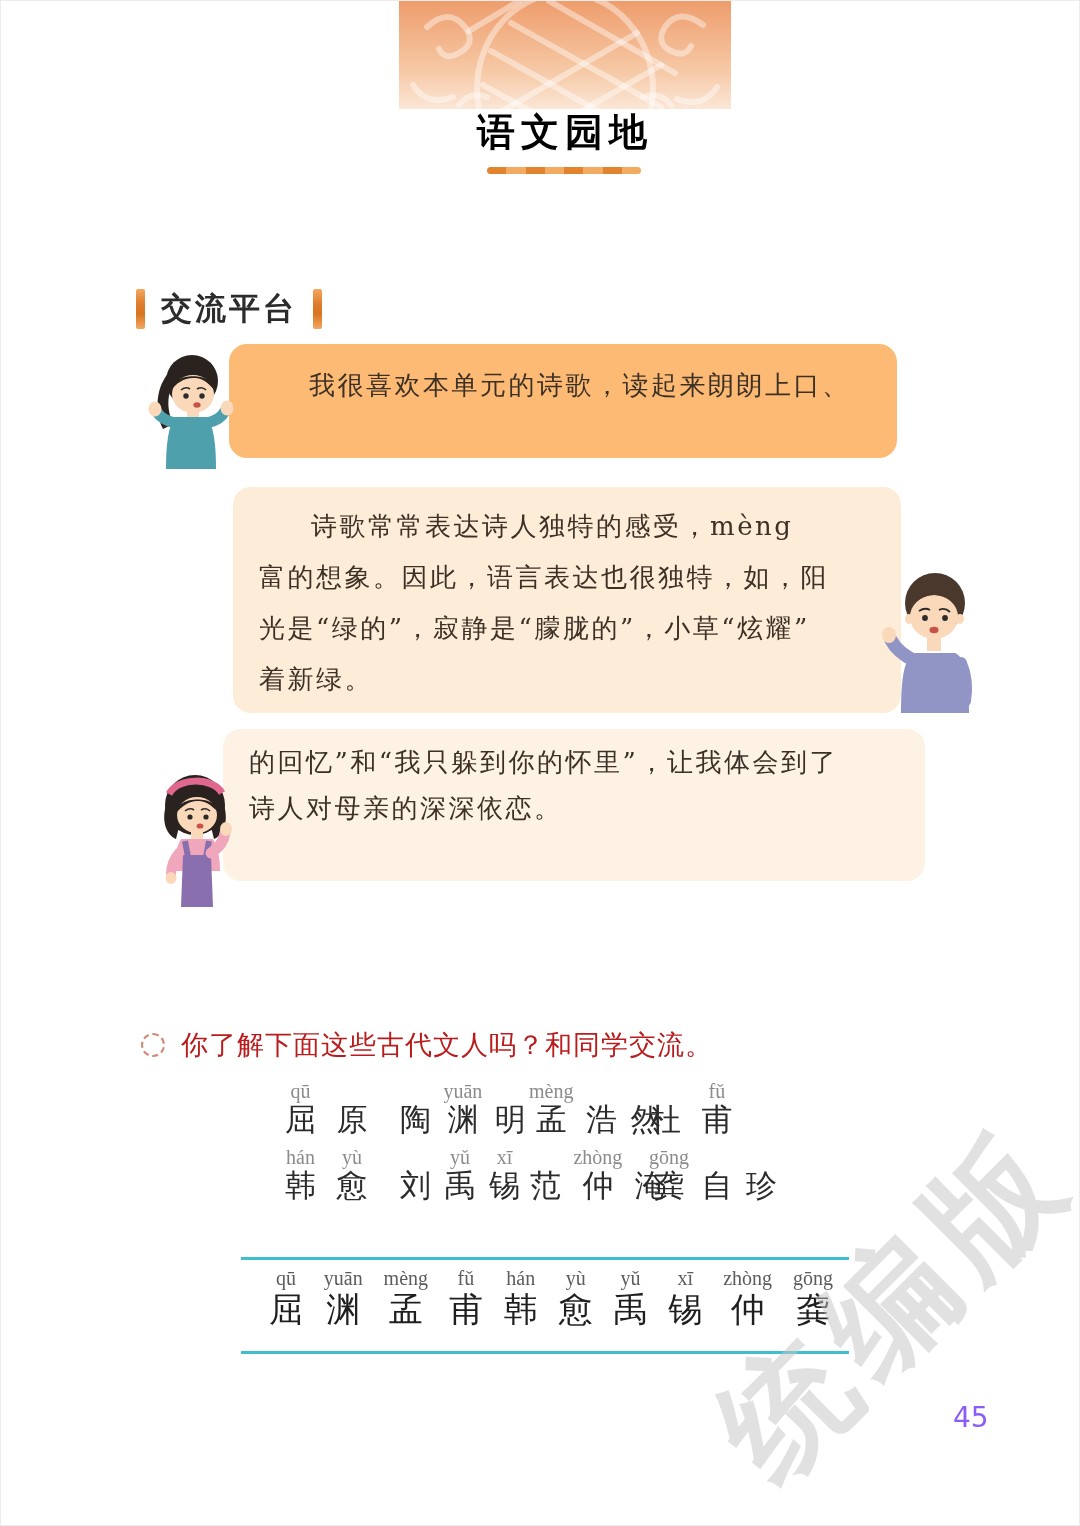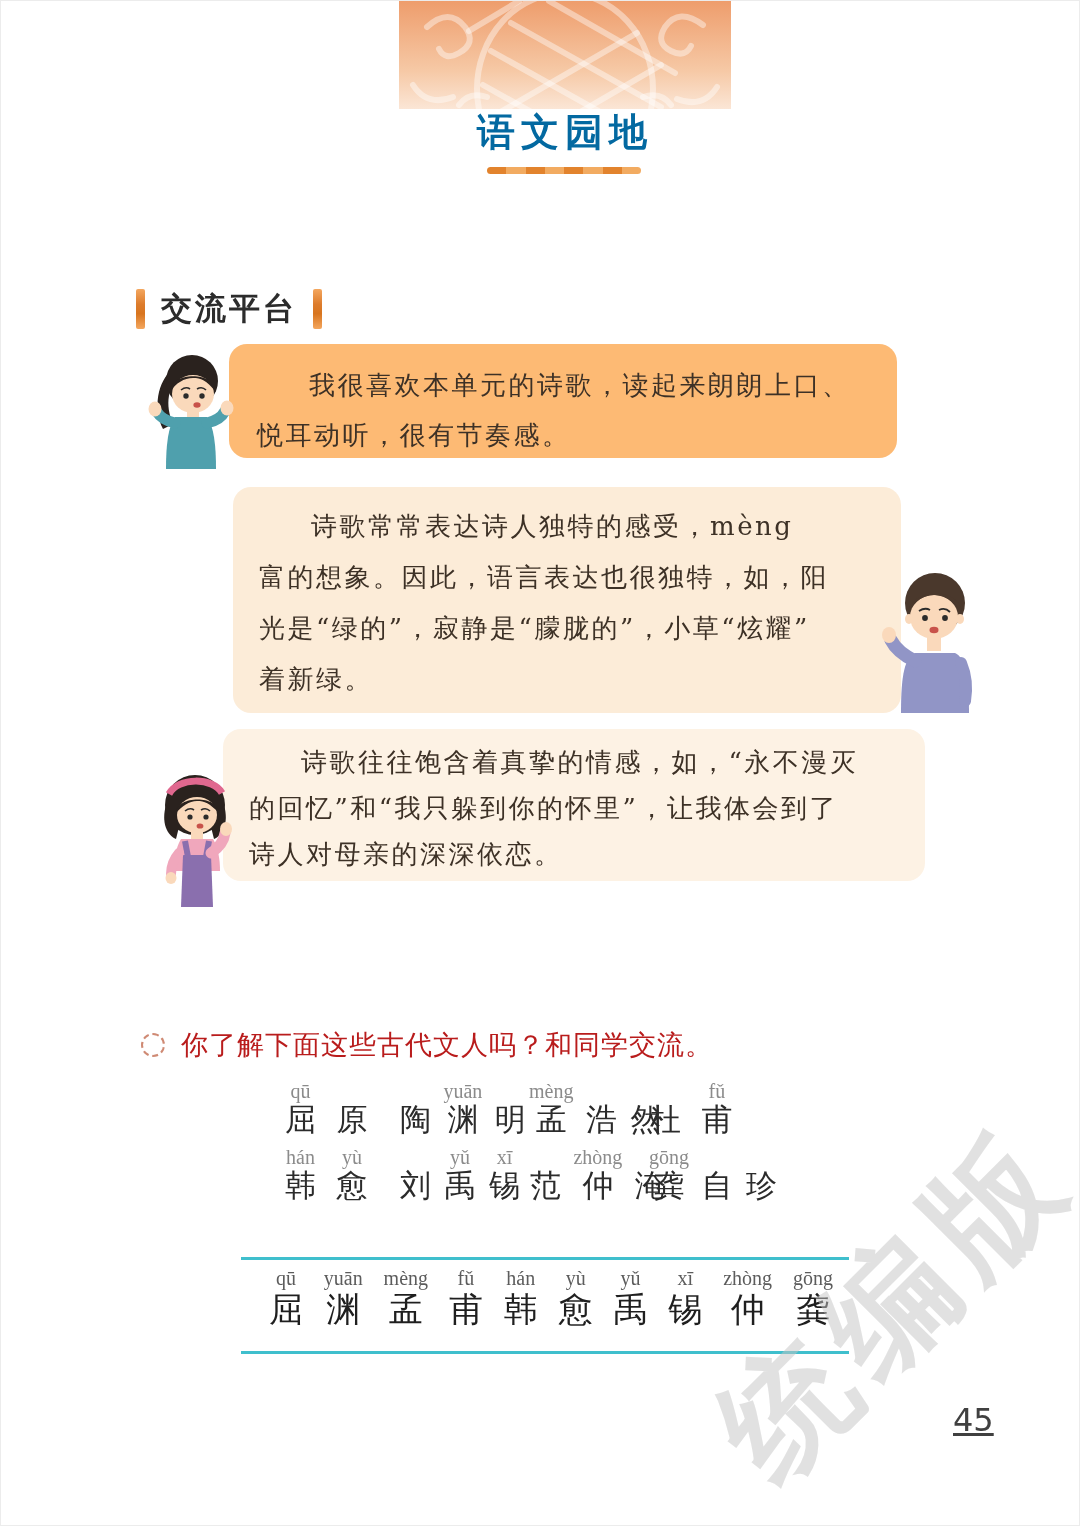--- a/index.html
+++ b/index.html
@@ -7,21 +7,21 @@
     position:relative; width:1080px; height:1526px; margin:0 auto;
     background:#ffffff; overflow:hidden;
     border:1px solid #ececec; box-sizing:border-box;
     font-family:"Liberation Sans", sans-serif;
   }
   
   .hdr-deco{position:absolute; left:398px; top:0; width:332px; height:108px;}
   .page-title{
     position:absolute; left:398px; top:106px; width:332px;
     text-align:center; font-family:"Liberation Serif", serif;
-    font-size:38px; font-weight:600; color:#0369a1; letter-spacing:6px;
+    font-size:38px; font-weight:600; color:#000000; letter-spacing:6px;
   }
   .dash-strip{
     position:absolute; left:486px; top:166px; width:154px; height:7px;
     display:flex; border-radius:4px; overflow:hidden;
   }
   .dash-strip span{flex:1 0 auto; height:7px;}
   .dash-strip .d1{background:#e2832d;}
   .dash-strip .d2{background:#f2ab61;}
   
   .sec{position:absolute; display:flex; align-items:center;text-align:right;}
@@ -93,23 +93,22 @@
     font-family:"Liberation Serif", serif;
   }
   
   .watermark{
     position:absolute; left:645px; top:1215px; width:500px; text-align:center;
     font-family:"Liberation Serif", serif; font-weight:700;
     font-size:128px; letter-spacing:16px; color:#c5c5c5; opacity:0.5;
     transform:rotate(-45deg); pointer-events:none; white-space:nowrap;
   }
   .pagenum{
-    position:absolute; left:952px; top:1400px; font-size:32px; color:#404040;
+    position:absolute; left:952px; top:1400px; font-size:28px; color:#8b5cf6;
     font-family:"DejaVu Sans", sans-serif;
-    text-decoration:underline;
   }
 </style>
 </head>
 <body>
 
 <div class="page">
 
   <div class="hdr-deco">
     <svg width="332" height="108" viewBox="0 0 332 108">
       <defs>
@@ -155,21 +154,20 @@
   </div>
 
   <div class="sec s1">
     <span class="sbar"></span>
     <h2>交流平台</h2>
     <span class="sbar"></span>
   </div>
 
   <div class="bubble b1">
     <p class="ln ind">我很喜欢本单元的诗歌，读起来朗朗上口、</p>
-    <p class="ln">悦耳动听，很有节奏感。</p>
   </div>
   <div class="avatar av-g1">
     <svg width="100" height="130" viewBox="0 0 100 130">
       <path d="M34 22 C18 34 14 62 24 82 L34 77 C26 58 28 38 44 26 Z" fill="#2a221e"></path>
       <circle cx="53" cy="34" r="26" fill="#2a221e"></circle>
       <ellipse cx="54" cy="47" rx="21" ry="19" fill="#fad9bb"></ellipse>
       <path d="M31 45 C31 24 77 24 77 45 C67 33 62 31 54 31 C45 31 37 36 31 45 Z" fill="#2a221e"></path>
       <circle cx="47" cy="49" r="2.7" fill="#2b2b2b"></circle>
       <circle cx="63" cy="49" r="2.7" fill="#2b2b2b"></circle>
       <path d="M42 43 q5 -4 9 -1" stroke="#2b2b2b" stroke-width="1.6" fill="none"></path>
@@ -204,21 +202,20 @@
       <ellipse cx="63" cy="69" rx="4.5" ry="3.2" fill="#c8524a"></ellipse>
       <rect x="56" y="76" width="14" height="14" fill="#fad9bb"></rect>
       <path d="M44 92 L84 92 C94 97 98 112 98 152 L30 152 C30 112 34 97 44 92 Z" fill="#9195c6"></path>
       <path d="M44 100 C34 95 24 87 20 79" stroke="#9195c6" stroke-width="13" fill="none" stroke-linecap="round"></path>
       <ellipse cx="18" cy="74" rx="7" ry="8" fill="#fad9bb"></ellipse>
       <path d="M90 102 C95 114 96 128 94 140" stroke="#9195c6" stroke-width="12" fill="none" stroke-linecap="round"></path>
     </svg>
   </div>
 
   <div class="bubble b3">
-    <p class="ln ind">诗歌往往饱含着真挚的情感，如，“永不漫灭</p>
     <p class="ln">的回忆”和“我只躲到你的怀里”，让我体会到了</p>
     <p class="ln">诗人对母亲的深深依恋。</p>
   </div>
   <div class="avatar av-g2">
     <svg width="108" height="146" viewBox="0 0 108 146">
       <circle cx="50" cy="44" r="30" fill="#2a221e"></circle>
       <path d="M21 44 C16 62 22 74 31 78 L35 62 Z" fill="#2a221e"></path>
       <path d="M79 44 C84 62 78 74 69 78 L65 62 Z" fill="#2a221e"></path>
       <path d="M24 33 C33 16 68 16 77 32" stroke="#e0688f" stroke-width="7" fill="none"></path>
       <ellipse cx="52" cy="54" rx="20" ry="18" fill="#fad9bb"></ellipse>

